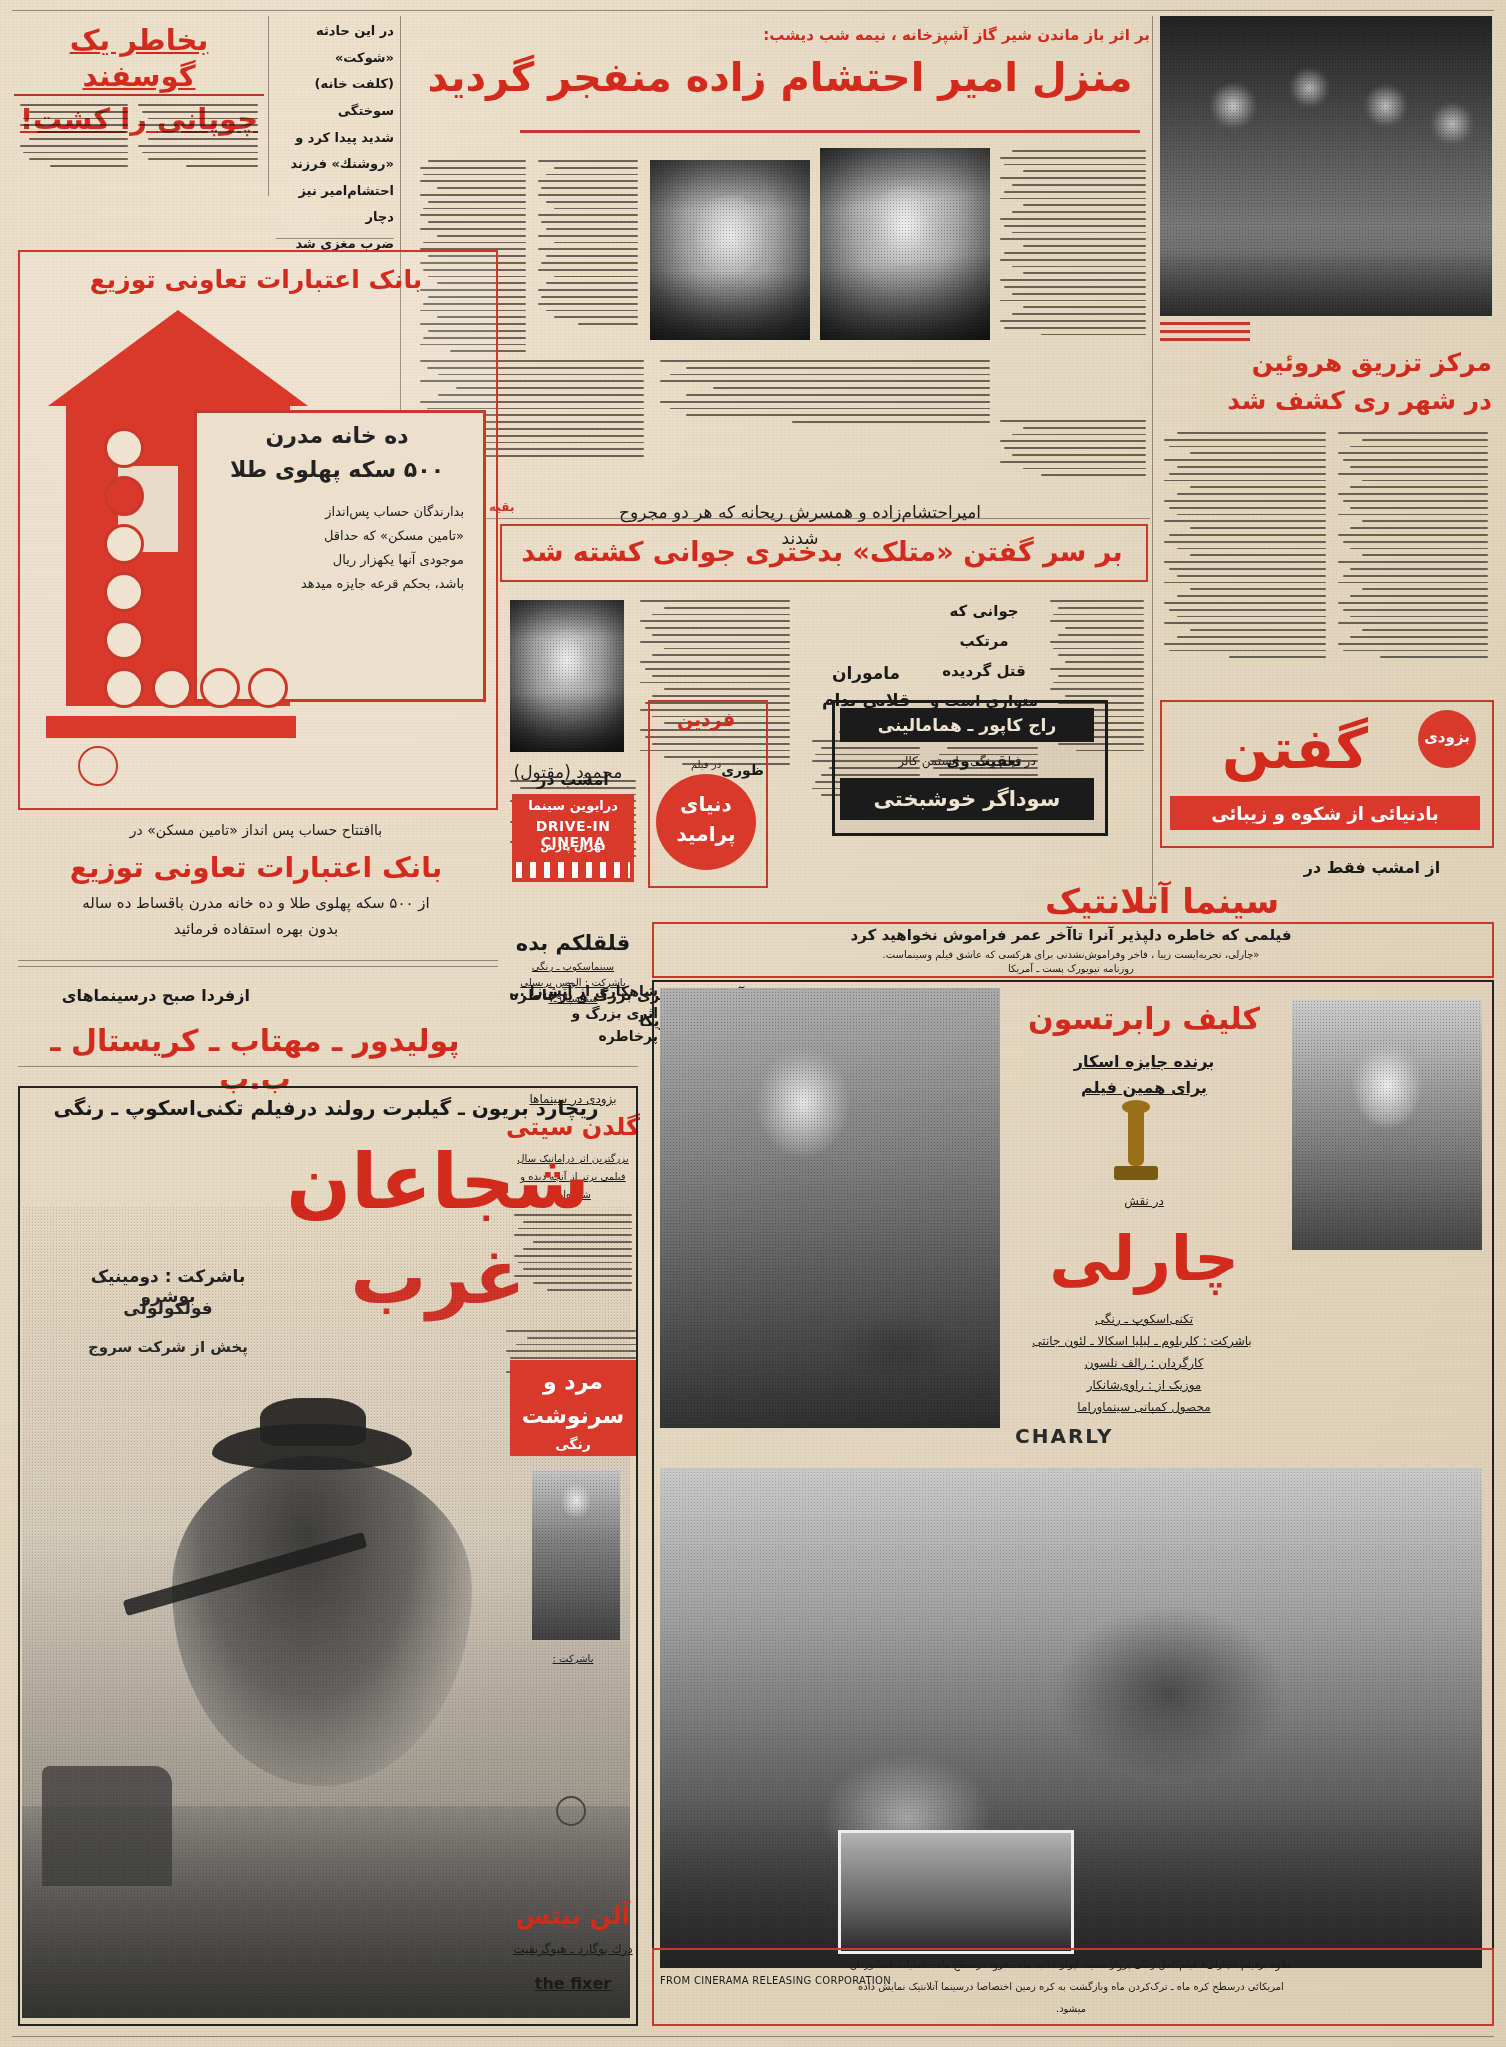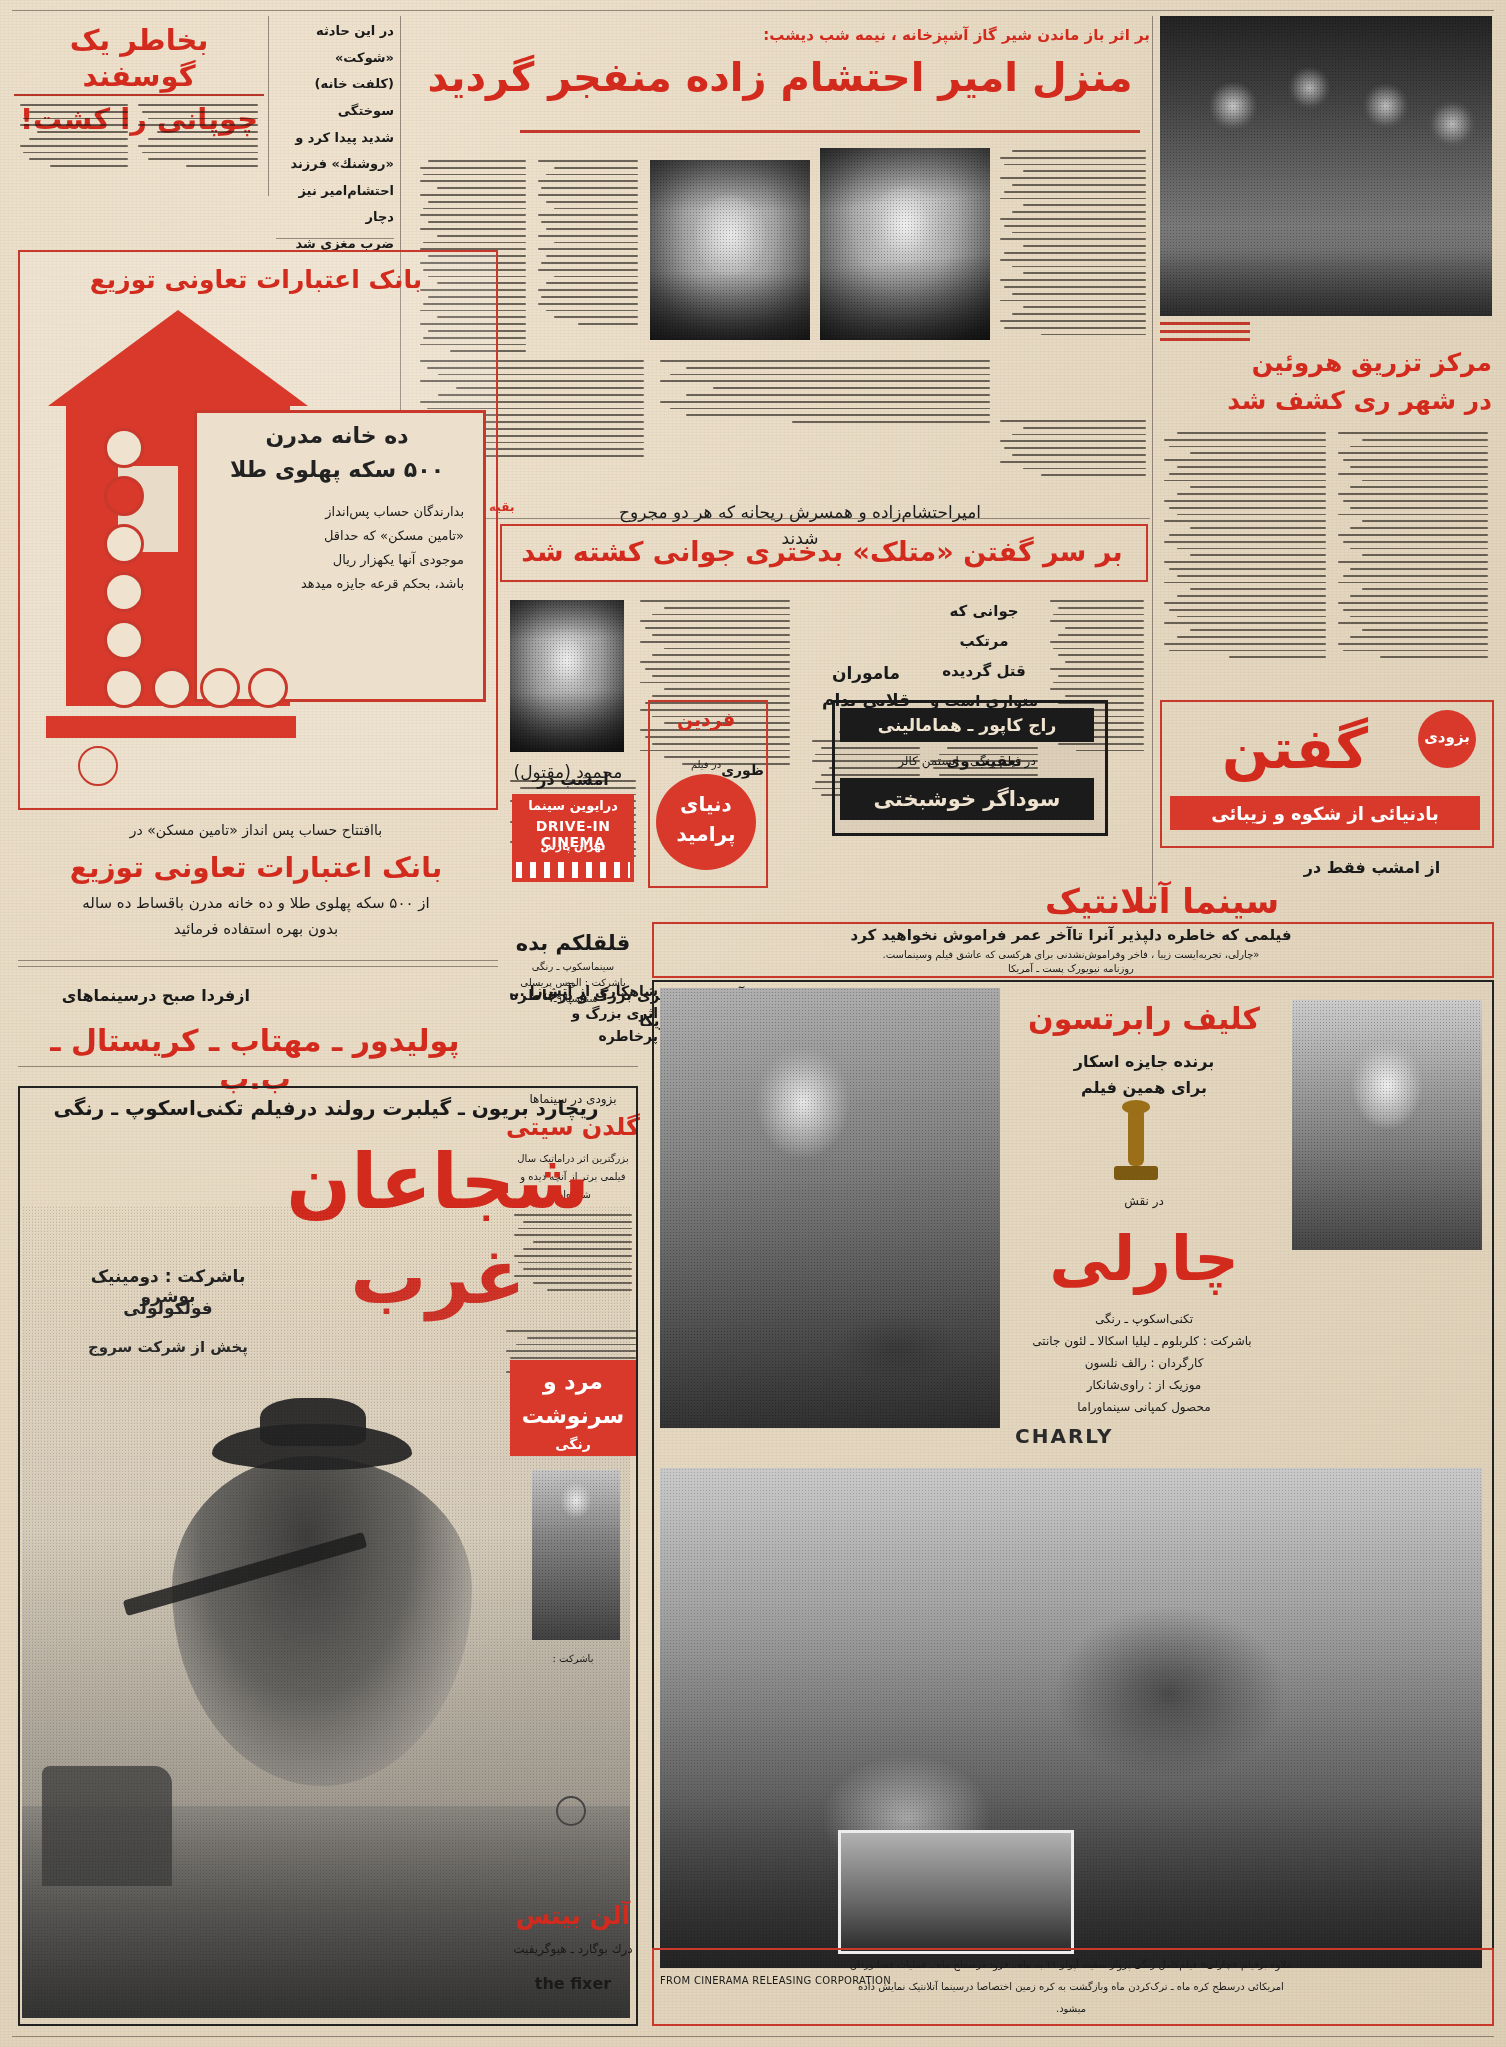--- a/index.html
+++ b/index.html
@@ -56,21 +56,21 @@
     background-size:3px 3px;
     mix-blend-mode:multiply;opacity:.55;
   }
 
   .box{position:absolute;border:2px solid #222;}
   .adbox{position:absolute;}
 
   .cap{font-size:17px;line-height:1.5;text-align:center;}
   .tiny{font-size:10px;line-height:1.45;}
   .sm{font-size:12px;line-height:1.5;}
-  .center{text-align:center;}
+  .center{text-align:center;text-decoration:underline;}
   .bold{font-weight:bold;}
 
   .vline{position:absolute;width:1px;background:#4a4238;opacity:.55;}
   .hline{position:absolute;height:1px;background:#4a4238;opacity:.55;}
   .thickline{position:absolute;height:3px;background:#262626;}
 
   
   .circle{border-radius:50%;}
 </style>
 </head>

